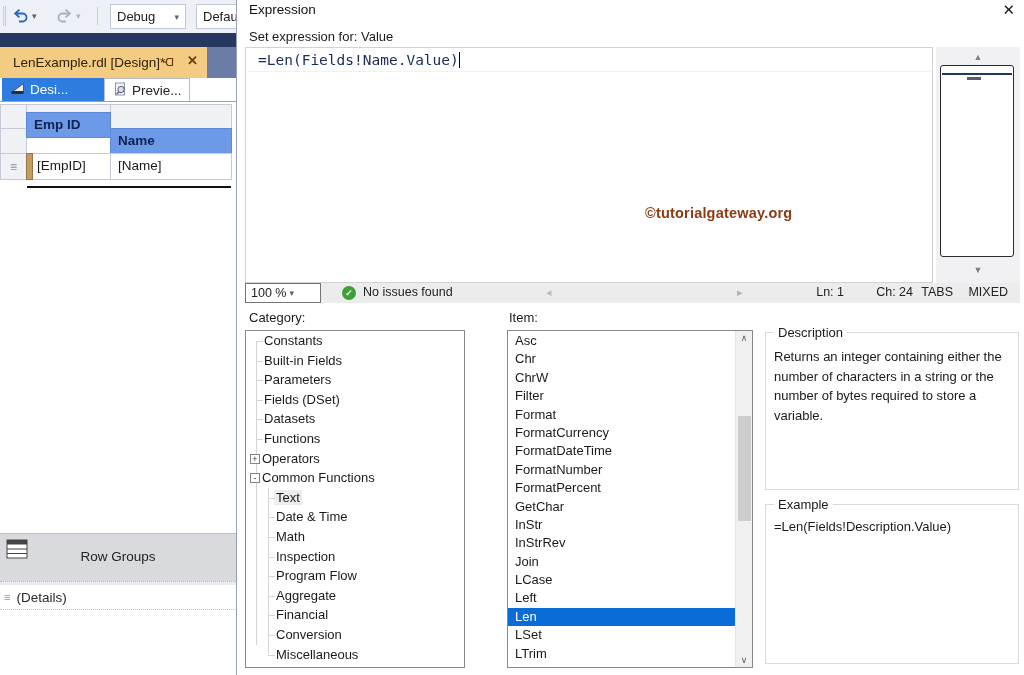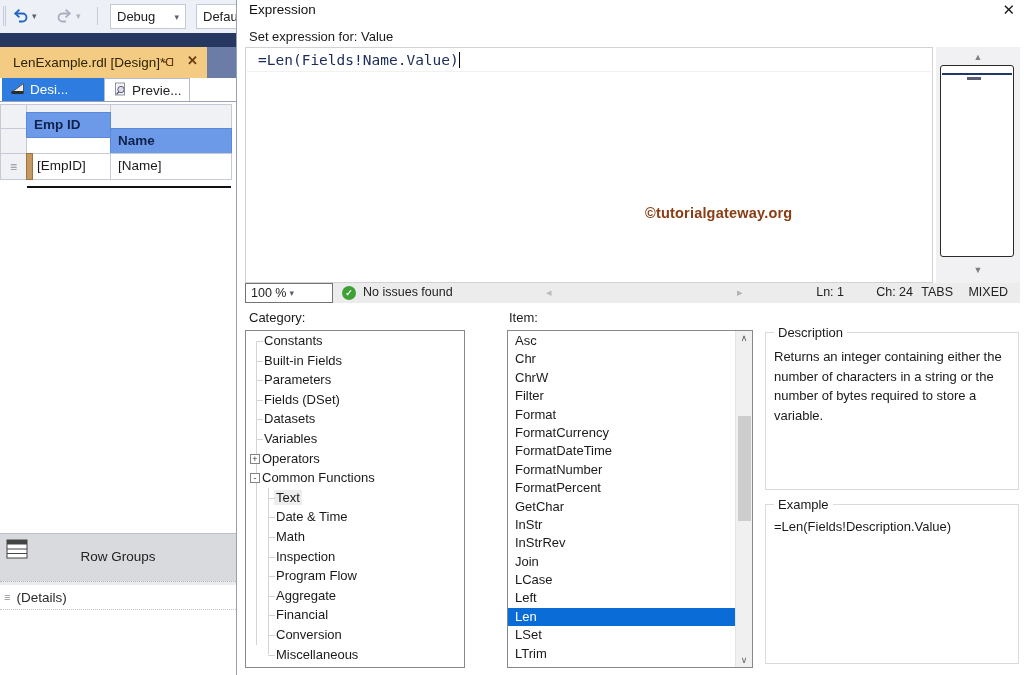--- a/index.html
+++ b/index.html
@@ -69,21 +69,21 @@
   .cursor { display:inline-block; width:1px; height:16px; background:#000; vertical-align:-3px; }
   .watermark { position:absolute; left:399px; top:157px; font-weight:bold; font-size:14.5px; color:#8a3c12; letter-spacing:.2px; }
 
   .mapbar { left:699px; top:47px; width:84px; height:236px; background:#f1f1f3; }
   .map-arrow { width:100%; text-align:center; color:#808080; font-size:9px; position:absolute; }
   .map-box { position:absolute; left:4px; top:18px; width:74px; height:192px; background:#fff; border:1px solid #2a2a2a; border-radius:3px; }
   .map-line { position:absolute; left:1px; right:1px; top:7px; height:2px; background:#1f3864; }
   .map-smudge { position:absolute; left:26px; top:11px; width:14px; height:3px; background:#5a5e72; }
 
   .statusbar { left:8px; top:283px; width:775px; height:20px; background:#ececec; font-size:12.5px; color:#222; }
-  .zoom-combo { left:0; top:0; width:88px; height:20px; background:#fff; border:1px solid #747474;
+  .zoom-combo { left:0; top:0; width:76px; height:20px; background:#fff; border:1px solid #747474;
     display:flex; align-items:center; padding:0 5px; font-size:12.5px; }
   .okcircle { left:97px; top:3px; width:14px; height:14px; border-radius:50%; background:#3fa037;
     color:#fff; font-size:9px; line-height:14px; text-align:center; font-weight:bold; }
   .status-msg { left:118px; top:2px; }
   .scroll-l { left:301px; top:3px; color:#bcbcbc; font-size:11px; }
   .scroll-r { left:492px; top:3px; color:#b2b2b2; font-size:11px; }
   .st-ln { right:176px; top:2px; } .st-ch { right:107px; top:2px; }
   .st-tabs { right:67px; top:2px; } .st-mixed { right:12px; top:2px; }
 
   .list-label { top:310px; font-size:13px; }
@@ -295,21 +295,21 @@
         <div class="cat-row" style="">
         
         <span class="cat-label">Fields (DSet)</span>
       </div>
         <div class="cat-row" style="">
         
         <span class="cat-label">Datasets</span>
       </div>
         <div class="cat-row" style="">
         
-        <span class="cat-label">Variables</span>
+        <span class="cat-label">Functions</span>
       </div>
         <div class="cat-row has-exp" style="">
         <span class="exp">+</span>
         <span class="cat-label">Operators</span>
       </div>
         <div class="cat-row has-exp" style="">
         <span class="exp">-</span>
         <span class="cat-label">Common Functions</span>
       </div>
         <div class="cat-row highlighted ind" style="">

